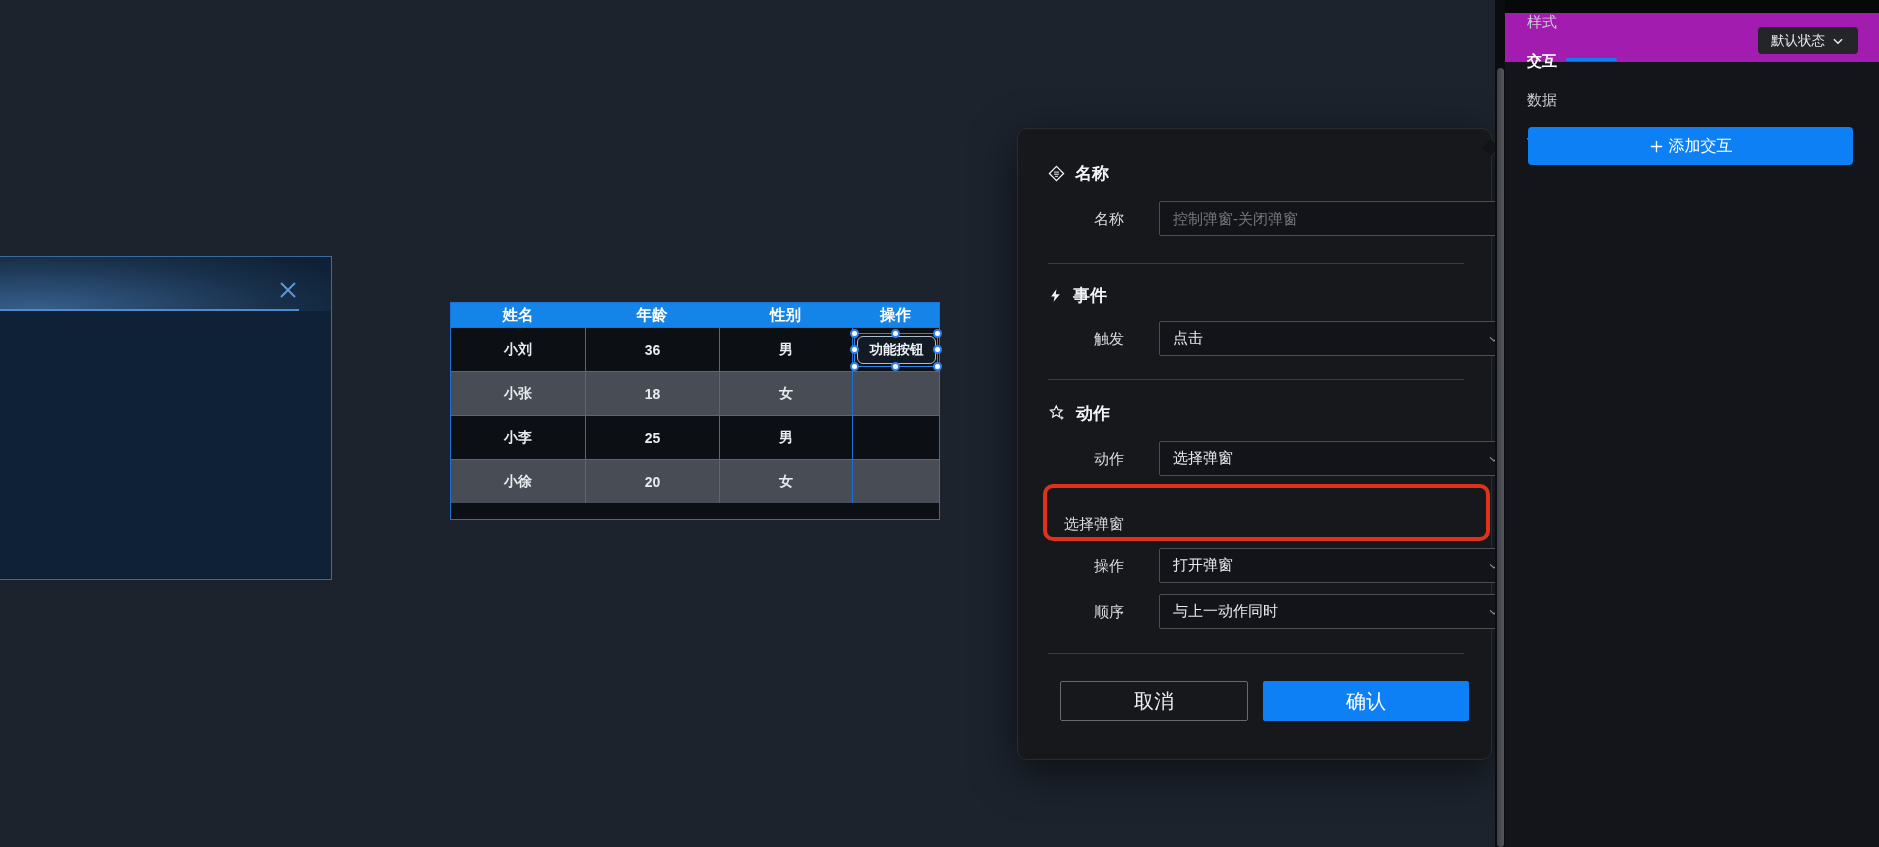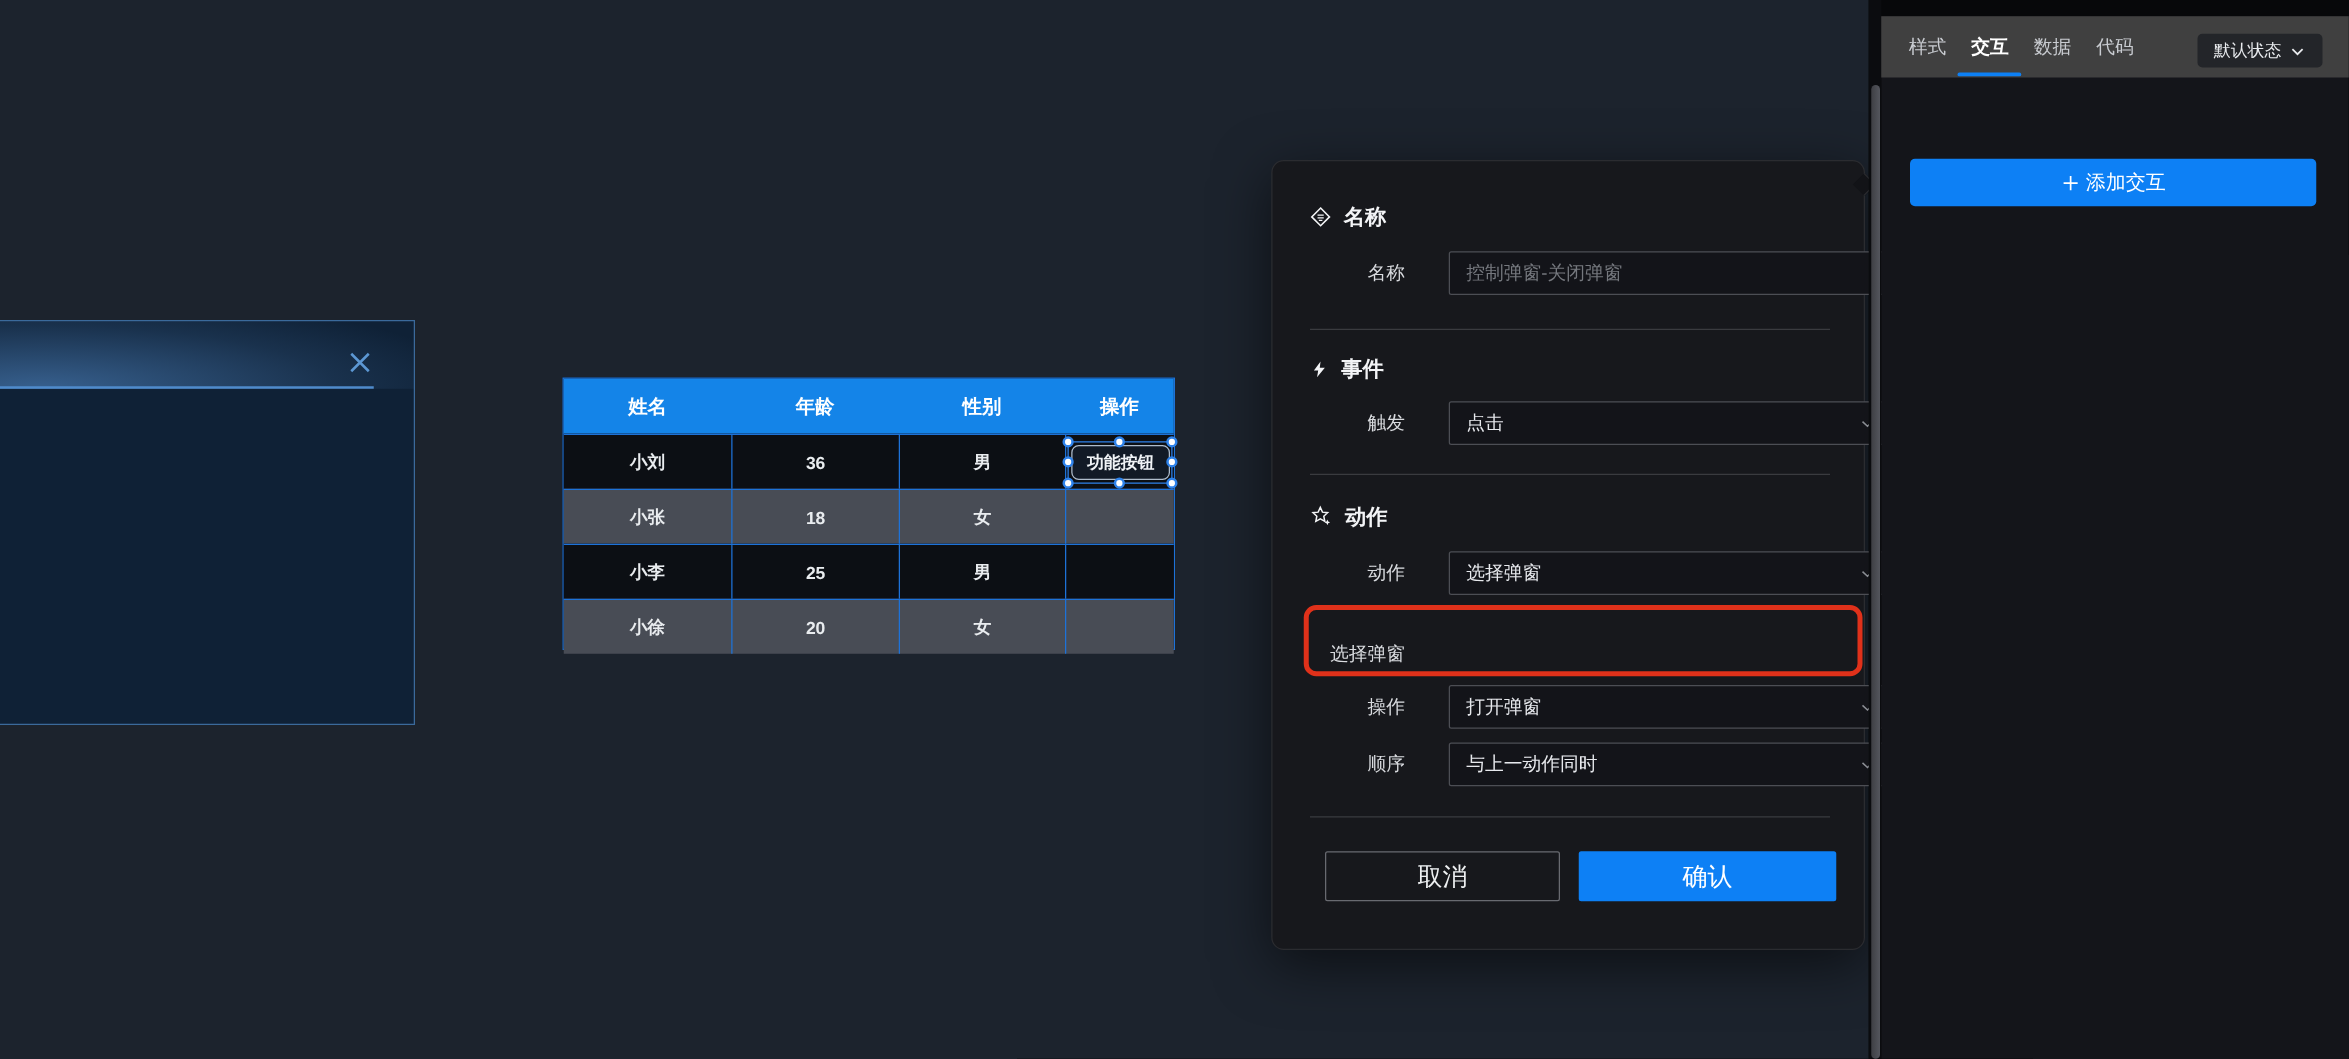--- a/index.html
+++ b/index.html
@@ -13,21 +13,21 @@
   .popup { position:absolute; left:0; top:256px; width:332px; height:324px;
            background:var(--popup-navy); border:1px solid var(--popup-border); border-left:none; }
   .popup-header { position:relative; height:54px;
     background:radial-gradient(130% 170% at 10% 100%, rgba(88,148,215,.55), rgba(88,148,215,.14) 55%, rgba(88,148,215,0) 82%); }
   .popup-header::after { content:""; position:absolute; left:0; bottom:0; width:299px; height:2px; background:#4f8bcb; }
   .popup-close { position:absolute; right:32px; top:22px; width:22px; height:22px; cursor:pointer; }
 
   
   .ptable { position:absolute; left:450px; top:302px; width:490px; height:218px;
             border:1px solid var(--grid-blue); background:var(--row-dark); }
-  .thead { display:grid; grid-template-columns:134px 134px 133px 87px; height:44px; background:var(--table-header-blue); }
+  .thead { display:grid; grid-template-columns:134px 134px 133px 87px; height:24px; background:var(--table-header-blue); }
   .thead .hcell { display:flex; align-items:center; justify-content:center; color:#fff; font-size:15.5px; font-weight:700; }
   .trow { display:grid; grid-template-columns:134px 134px 133px 87px; height:44px; border-top:1px solid var(--grid-blue); }
   .trow.dark { background:var(--row-dark); }
   .trow.gray { background:var(--row-gray); }
   .tcell { display:flex; align-items:center; justify-content:center; color:#e9ecef; font-size:14px; font-weight:600; }
   .tcell + .tcell { border-left:1px solid var(--grid-blue); }
   .action-cell { position:relative; }
   .func-btn { position:absolute; left:4px; right:3px; top:8px; bottom:7px; background:#121a26;
               border:1px solid #aebccc; border-radius:6px; color:#f0f3f6; font-size:13.5px;
               display:flex; align-items:center; justify-content:center; cursor:pointer; }
@@ -63,22 +63,22 @@
   .btn-confirm { left:245px; width:206px; background:var(--accent-blue); color:#fff; }
 
   
   .lane { position:absolute; left:1495px; top:0; width:10px; height:847px; background:#0b0c0f; }
   .lane-thumb { position:absolute; left:1.5px; top:68px; width:7px; height:779px; border-radius:4px;
                 background:linear-gradient(90deg,#3e3f44,#54565d); cursor:grab; }
 
   
   .sidebar { position:absolute; left:1505px; top:0; width:374px; height:847px; background:#14151a; }
   .side-top { position:absolute; left:0; top:0; right:0; height:13px; background:#07080a; }
-  .tabbar { position:absolute; left:0; top:13px; right:0; height:49px; background:#404040;
-            display:flex; align-items:center; gap:20px; padding-left:22px; }
+  .tabbar { position:absolute; left:0; top:13px; right:0; height:49px; background:#a21caf;
+            display:flex; align-items:flex-start; gap:20px; padding-left:22px;flex-direction:column; }
   .tab { font-size:15px; color:#c9ccd1; cursor:pointer; }
   .tab.active { color:#fff; font-weight:700; }
   .tab-underline { position:absolute; left:61px; top:58px; width:51px; height:3px;
                    background:var(--accent-blue); border-radius:1.5px; }
   .state-box { position:absolute; left:253px; top:27px; width:100px; height:27px; background:#232529;
                border-radius:4px; display:flex; align-items:center; justify-content:center; gap:6px;
                color:#e9ebee; font-size:13.5px; cursor:pointer; }
   .panel-head { position:absolute; left:0; top:62px; right:0; height:46px; background:#1c1d22;
                 display:flex; align-items:center; padding:0 19px; }
   .panel-title { color:#f2f3f5; font-size:15px; font-weight:700; }

